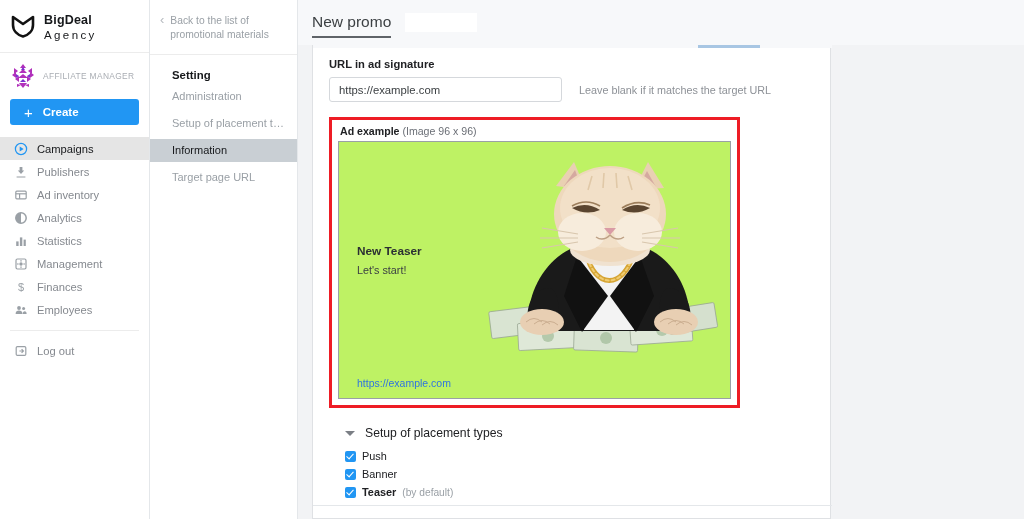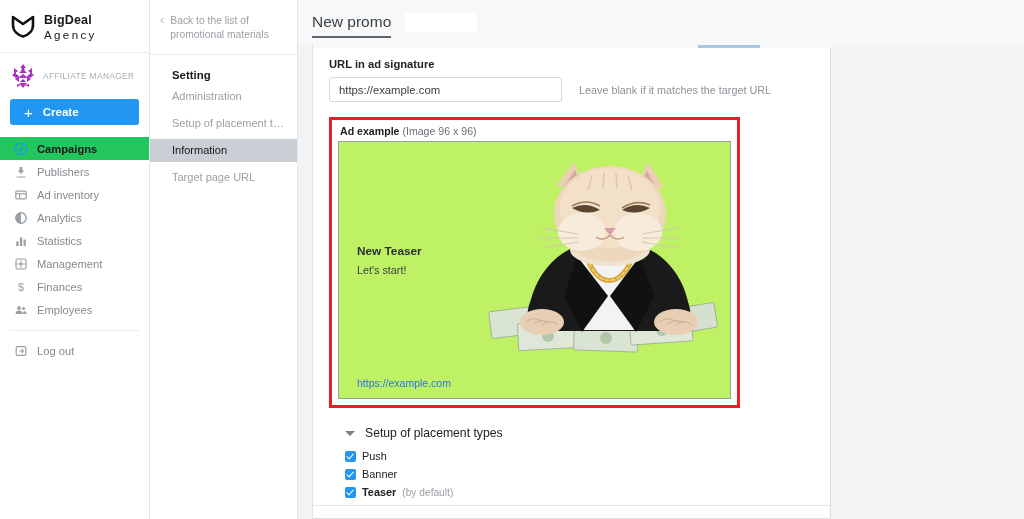--- a/index.html
+++ b/index.html
@@ -70,23 +70,23 @@
     font-size: 11.2px;
     color: #85898f;
     cursor: pointer;
   }
   .nav-item .ico {
     width: 14px; height: 14px; flex: 0 0 14px;
     display: flex; align-items: center; justify-content: center;
     color: #9aa0a6;
   }
   .nav-item.active {
-    background: #22c55e;
+    background: #e5e5e5;
     color: #16181b;
-    font-weight: bold;
+    font-weight: normal;
   }
   .nav-item.active .ico { color: #2196f3; }
   .nav-sep {
     height: 1px; background: #ececec; margin: 9px 10px 8px 10px;
   }
   .logout { color: #85898f; }
 
   
   .subnav {
     width: 148px; flex: 0 0 148px; height: 519px;

